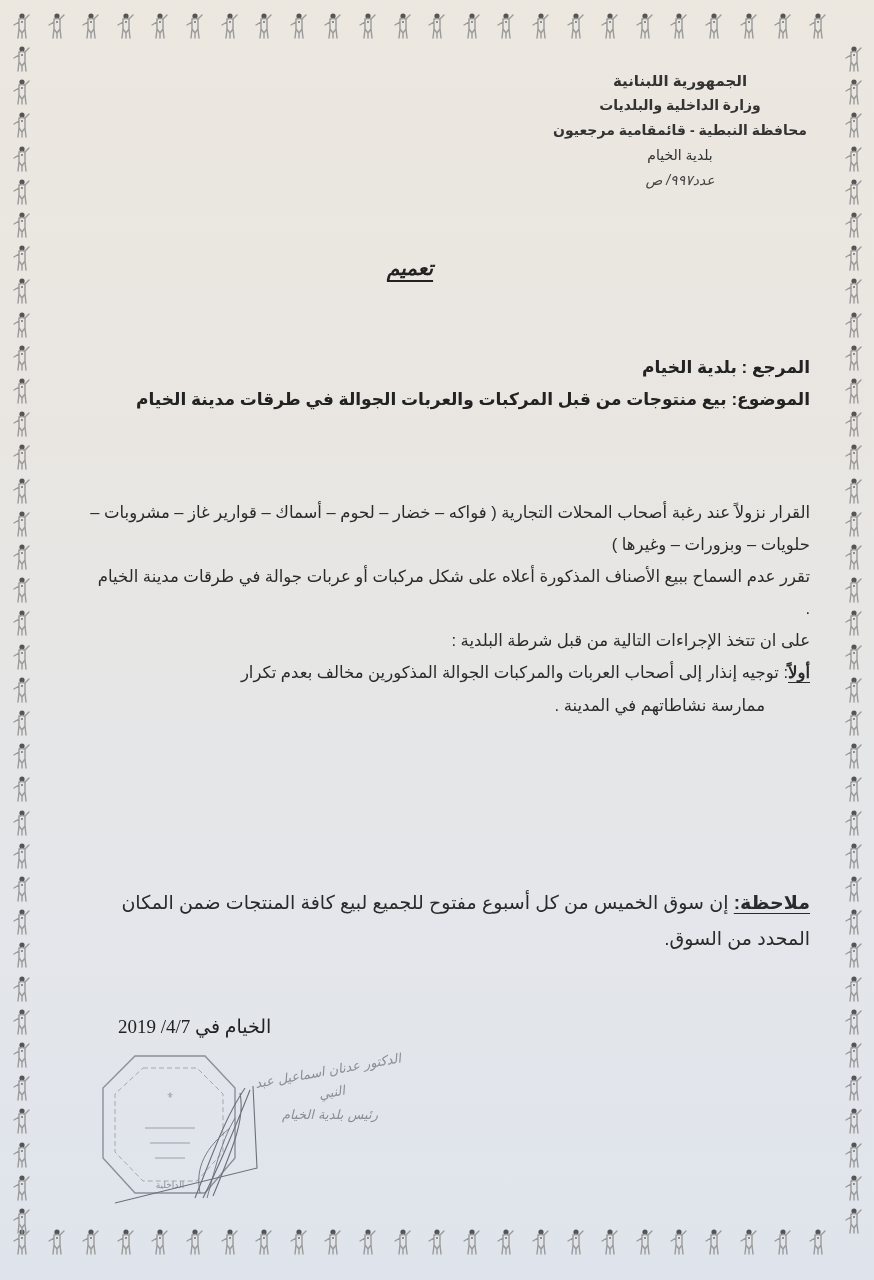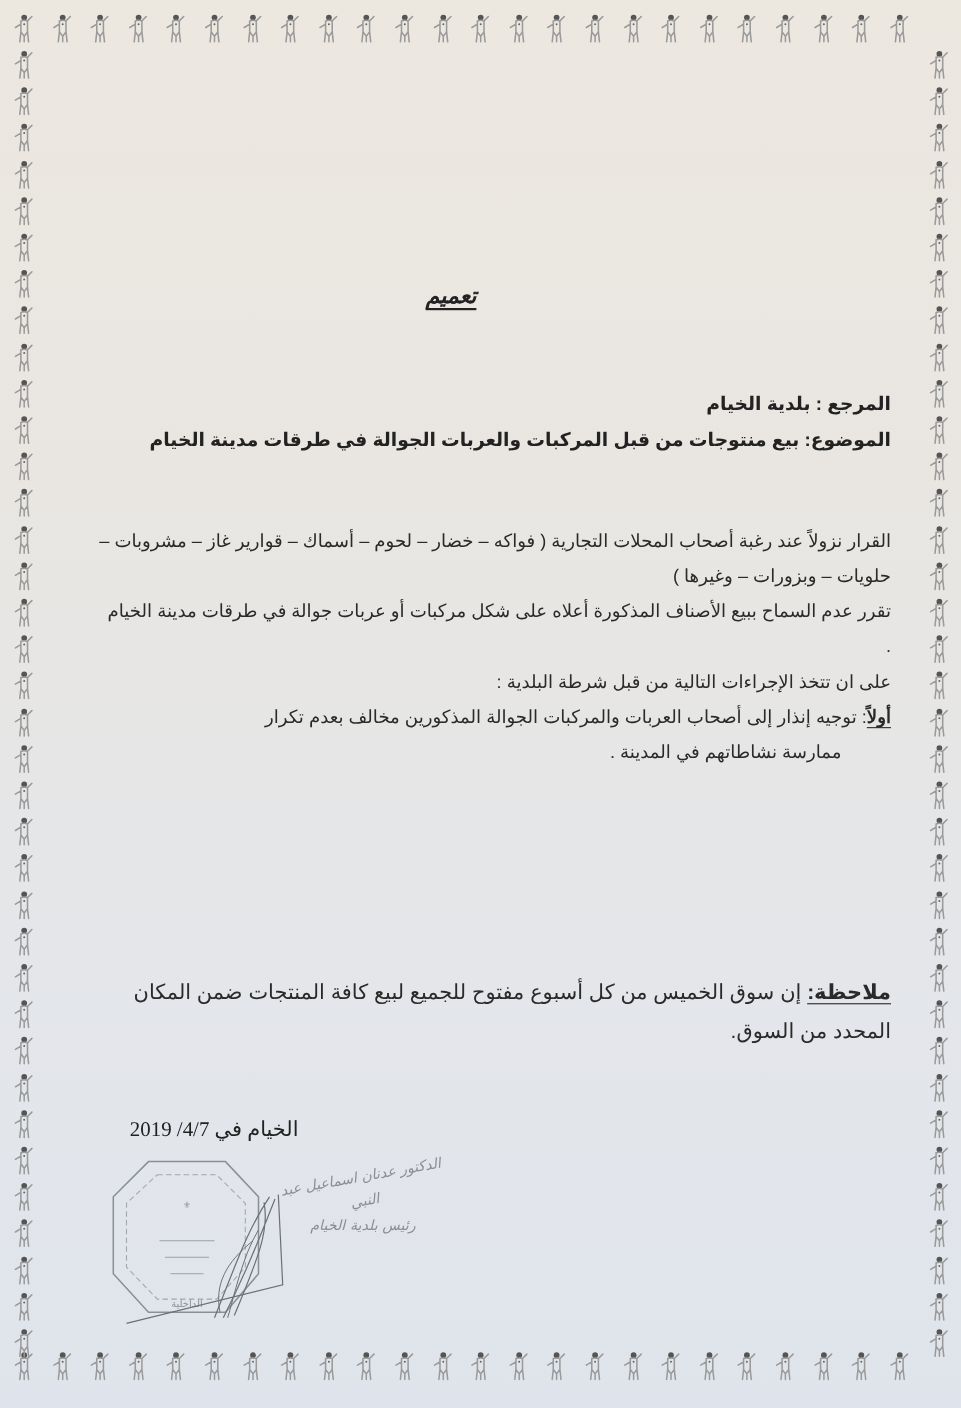--- a/index.html
+++ b/index.html
@@ -26,21 +26,21 @@
   .title {
     position: absolute; left: 300px; top: 256px; width: 100px; text-align: center;
     direction: rtl; font-size: 20px; font-weight: bold; font-style: italic;
     text-decoration: underline; text-underline-offset: 5px; color: #222;
   }
   .subject {
     position: absolute; right: 10px; top: 352px; width: 720px; direction: rtl;
     font-size: 17px; font-weight: bold; line-height: 32px; color: #222;
   }
   .body-text {
-    position: absolute; right: 10px; top: 476px; width: 720px; direction: rtl;
+    position: absolute; right: 10px; top: 496px; width: 720px; direction: rtl;
     font-size: 16.5px; line-height: 32px; color: #2a2a2a;
   }
   .body-text p { margin: 0; }
   .body-text .indent { padding-right: 45px; }
   .body-text u { text-underline-offset: 4px; font-weight: bold; font-family: Liberation Serif, serif; }
   .note {
     position: absolute; right: 10px; top: 885px; width: 720px; direction: rtl;
     font-size: 19px; line-height: 36px; color: #2a2a2a;
   }
   .note u { font-weight: bold; text-underline-offset: 4px; }
@@ -896,20 +896,27 @@
     <div class="fig" style="left: 843px; top: 1207px;">
       <svg viewBox="0 0 22 28">
         <circle cx="11" cy="4" r="2.6" fill="#555"></circle>
         <path d="M8,7 Q11,6 14,7 L18,3 M8,10 L3,13 M8,7 L8,17 L7,26 M14,7 L14,17 L15,26 M8,17 L11,21 L14,17 M11,21 L11,26" fill="none" stroke="#9a9a9a" stroke-width="1.4" stroke-linecap="round" stroke-linejoin="round"></path>
         <circle cx="11" cy="10" r="0.9" fill="#666"></circle>
       </svg>
     </div>
   </div>
 
 <div class="doc">
+  <div class="header">
+    <div class="h1">الجمهورية اللبنانية</div>
+    <div class="h2">وزارة الداخلية والبلديات</div>
+    <div class="h2">محافظة النبطية - قائمقامية مرجعيون</div>
+    <div>بلدية الخيام</div>
+    <div class="ref">عدد٩٩٧/ ص</div>
+  </div>
 
   <div class="title">تعميم</div>
 
   <div class="subject">
     <div>
       <span>المرجع</span>
       <span>: بلدية الخيام</span>
     </div>
     <div>
       <span>الموضوع:</span>

